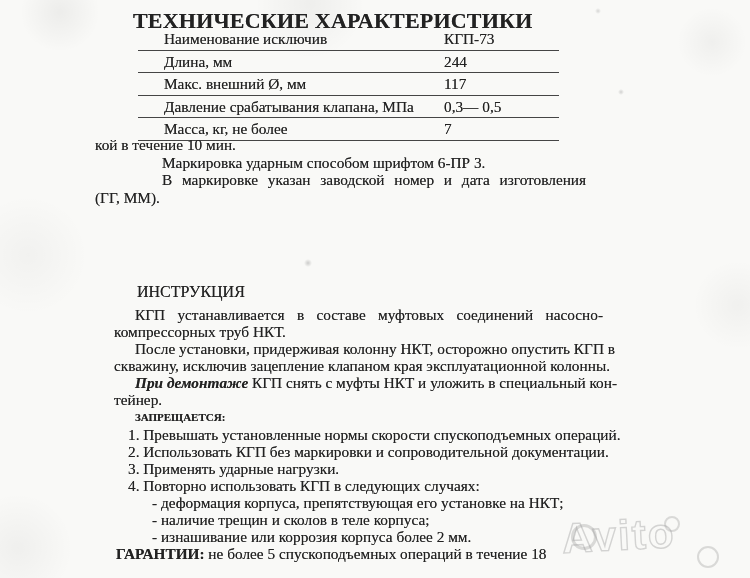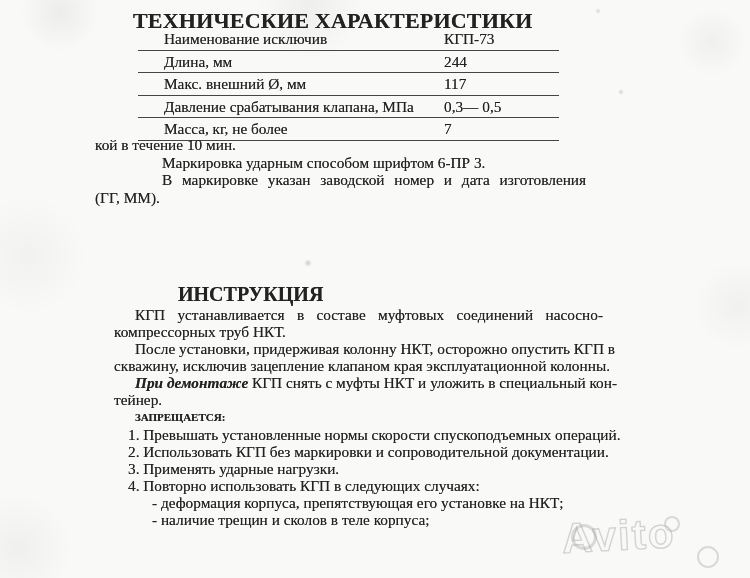--- a/index.html
+++ b/index.html
@@ -40,21 +40,21 @@
   .notes{ position:absolute; left:95px; top:136px; width:515px;
           font-size:15.3px; line-height:17.6px; }
   .line{ white-space:nowrap; }
   .ind67{ padding-left:67px; }
   .ws25{ word-spacing:2.5px; }
   .ws6 { word-spacing:6px;   }
   .ws85{ word-spacing:8.5px; }
   
   .instr-heading{
     position:absolute; left:137px; top:283px;
-    font-weight:bold; font-size:20px; white-space:nowrap;margin-left:41px;
+    font-weight:normal; font-size:16px; white-space:nowrap;
   }
   .bodyblock{ position:absolute; left:114px; top:306px; width:500px;
               font-size:15.3px; line-height:17.1px; }
   .ind21{ padding-left:21px; }
   .ind14{ padding-left:14px; }
   .ind38{ padding-left:38px; }
   .ind2 { padding-left:2px;  }
   .lead-bi{ font-weight:bold; font-style:italic; }
   .lead-b { font-weight:bold; }
   .subhead{ font-weight:bold; font-size:11px; }
@@ -127,21 +127,25 @@
     </div>
     <div class="line">тейнер.</div>
 
     <div class="line ind21 subhead">ЗАПРЕЩАЕТСЯ:</div>
     <div class="line ind14">1. Превышать установленные нормы скорости спускоподъемных операций.</div>
     <div class="line ind14">2. Использовать КГП без маркировки и сопроводительной документации.</div>
     <div class="line ind14">3. Применять ударные нагрузки.</div>
     <div class="line ind14">4. Повторно использовать КГП в следующих случаях:</div>
     <div class="line ind38">- деформация корпуса, препятствующая его установке на НКТ;</div>
     <div class="line ind38">- наличие трещин и сколов в теле корпуса;</div>
+    <div class="line ind38">- изнашивание или коррозия корпуса более 2 мм.</div>
 
+    <div class="line ind2">
+      <span class="lead-b">ГАРАНТИИ:</span><span> не более 5 спускоподъемных операций в течение 18</span>
+    </div>
   </div>
 
   <div class="watermark">Avito</div>
   <div class="wm-circle wm-c1"></div>
   <div class="wm-circle wm-c2"></div>
   <div class="wm-circle wm-c3"></div>
 
 </div>
 
 </body></html>

